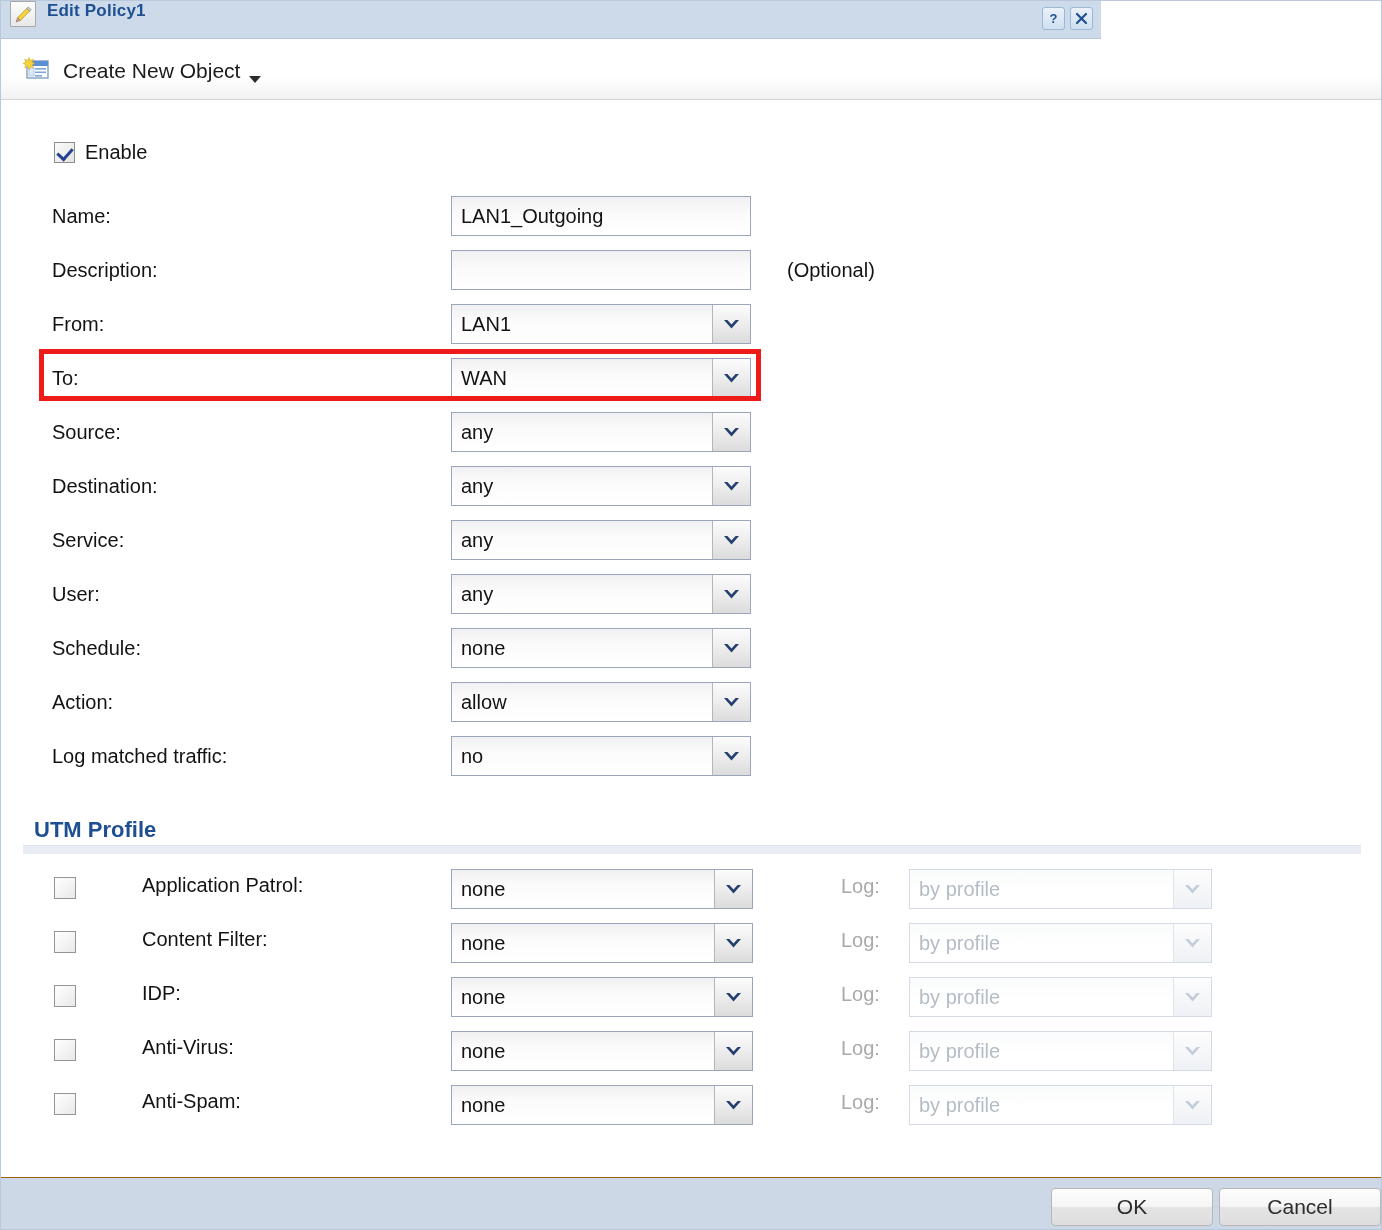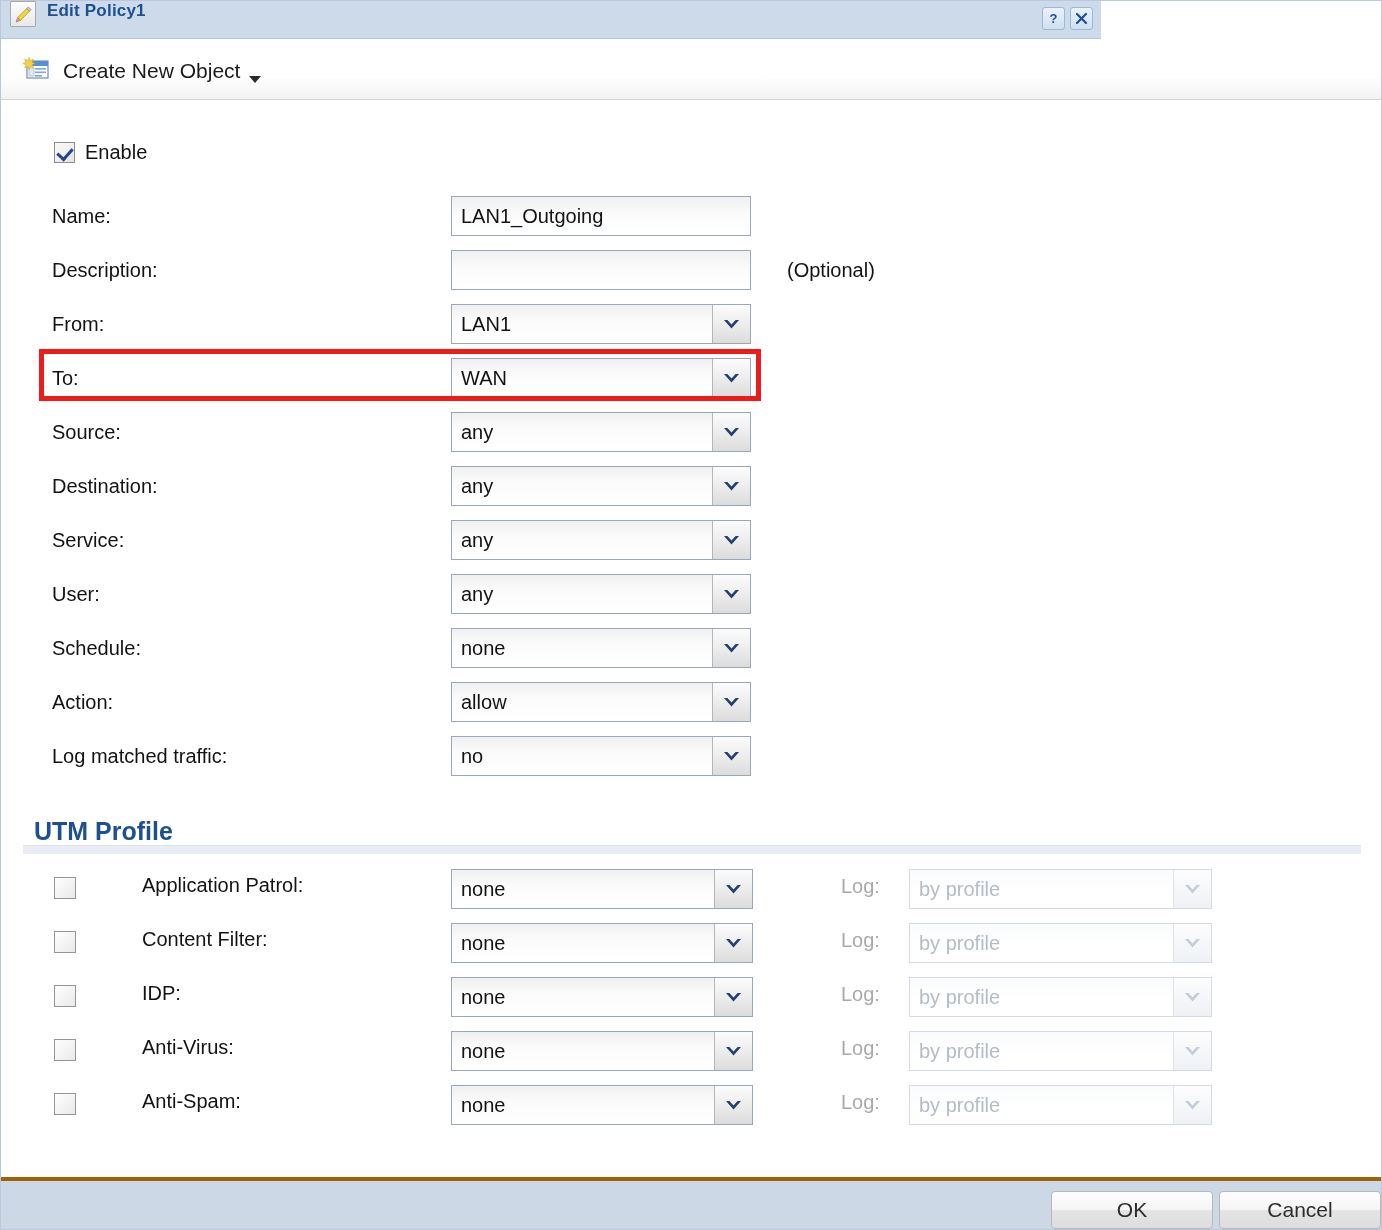--- a/index.html
+++ b/index.html
@@ -221,21 +221,21 @@
     border: 5px solid #ee1b1b;
     pointer-events: none;
     z-index: 5;
   }
 
   
   #utm-title {
     position: absolute;
     left: 33px;
     top: 716px;
-    font-size: 25px;
+    font-size: 22px;
     font-weight: bold;
     color: #1d4f91;
   }
   #utm-divider {
     position: absolute;
     left: 22px;
     top: 744px;
     width: 1338px;
     height: 9px;
     background: #e9edf3;
@@ -284,21 +284,21 @@
     width: 303px; height: 40px;
   }
 
   
   #footer {
     position: absolute;
     left: 0; top: 1176px;
     width: 1382px;
     height: 54px;
     background: #ccd8e6;
-    border-top: 4px solid #a16207;
+    border-top: 1px solid #a16207;
   }
   .fbtn {
     position: absolute;
     top: 10px;
     width: 162px; height: 38px;
     background: linear-gradient(#fdfdfd 0%, #f6f6f6 48%, #e3e3e3 52%, #dedede 100%);
     border: 1px solid #b7b7b7;
     border-radius: 4px;
     font-family: "Liberation Sans", sans-serif;
     font-size: 21px;

